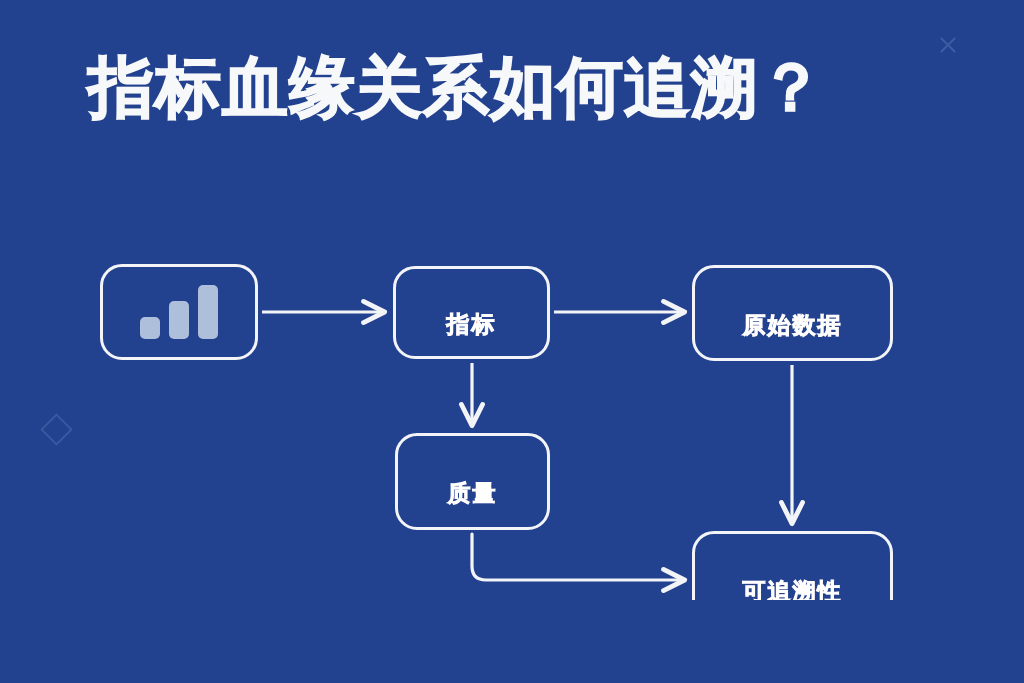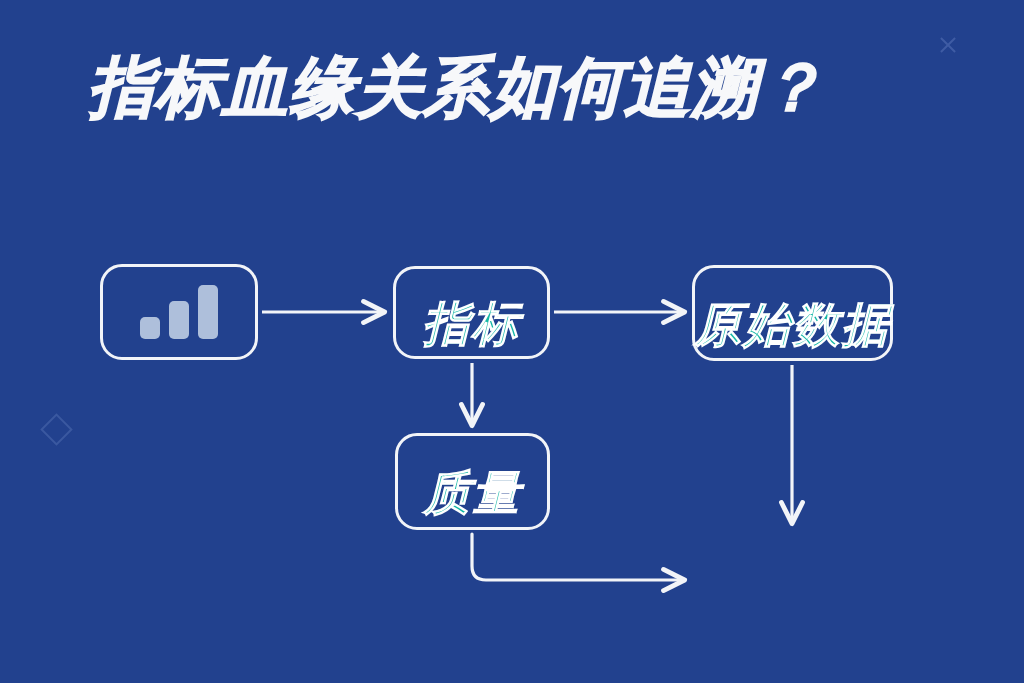--- a/index.html
+++ b/index.html
@@ -12,21 +12,20 @@
     overflow: hidden;
     font-family: "Liberation Sans", "DejaVu Sans", sans-serif;
     background: #22418e;
   }
   #stage {
     position: relative;
     width: 1024px;
     height: 600px;
     background: #22418e;
     overflow: hidden;
-    font-style: italic;
   }
 
   
   .deco {
     position: absolute;
     pointer-events: none;
   }
   .deco-x {
     left: 938px;
     top: 35px;
@@ -102,22 +101,22 @@
     position: absolute;
     box-sizing: border-box;
     border: 3.5px solid #f2f4f8;
     border-radius: 22px;
     background: transparent;
     display: flex;
     align-items: center;
     justify-content: center;
   }
   .node-label {
-    color: #14b8a6;
-    font-size: 47px;
+    color: #fca5a5;
+    font-size: 23px;
     font-weight: 700;
     letter-spacing: 2px;
     white-space: nowrap;
     -webkit-text-stroke: 0.9px #ffffff;
     font-family: "Liberation Sans", "DejaVu Sans", sans-serif;
     margin-top: 24px;
   }
 
   #node-source  { left: 100px; top: 264px; width: 158px; height: 96px; }
   #node-metric  { left: 393px; top: 266px; width: 157px; height: 93px; }
@@ -187,15 +186,18 @@
     </div>
 
     <div class="node" id="node-quality">
       <span class="node-label">质量</span>
     </div>
 
     <div class="node" id="node-raw">
       <span class="node-label">原始数据</span>
     </div>
 
+    <div class="node" id="node-trace">
+      <span class="node-label">可追溯性</span>
+    </div>
 
   </div>
 </div>
 
 </body></html>

